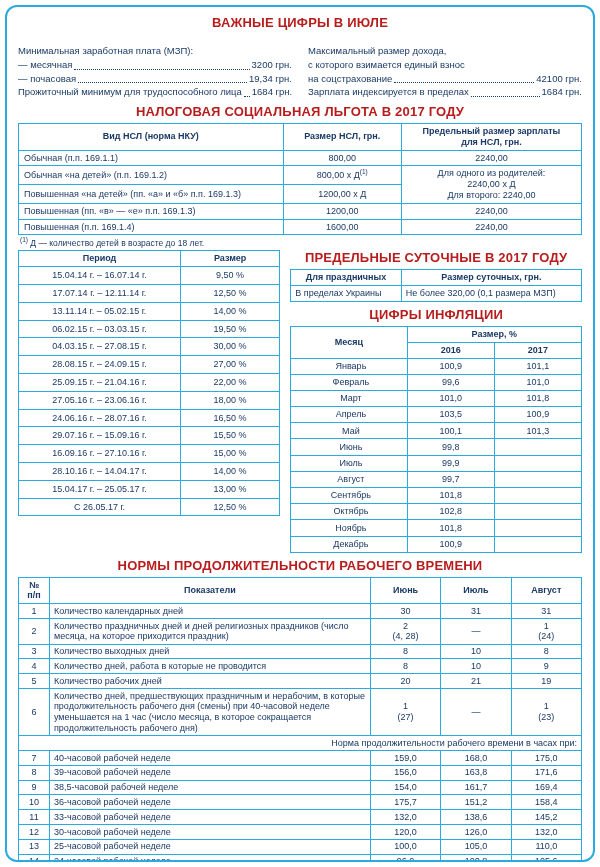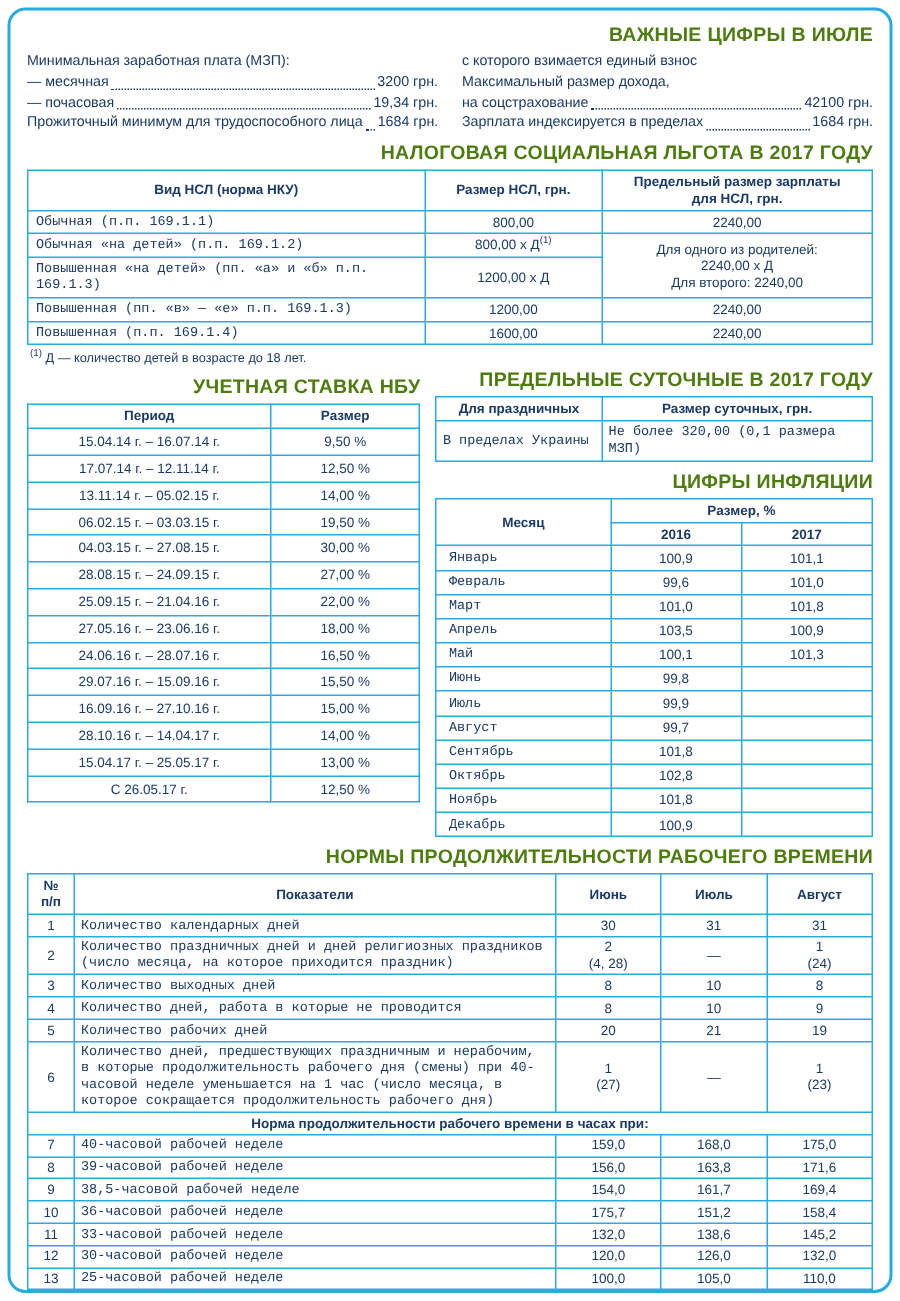--- a/index.html
+++ b/index.html
@@ -7,50 +7,50 @@
     width:600px;height:867px;overflow:hidden;background:#ffffff;
     font-family:"Liberation Sans",sans-serif;color:#1a3a66;
     position:relative;
   }
   .page{
     position:absolute;top:5px;left:5px;right:5px;bottom:5px;
     border:2px solid #29abe2;border-radius:12px;
     padding:8px 11px;overflow:hidden;
   }
   .title{
-    color:#4d7c0f;font-weight:bold;font-size:13px;text-align:right;
+    color:#b91c1c;font-weight:bold;font-size:13px;text-align:center;
     letter-spacing:.2px;margin:5px 0 4px;
   }
   .title.first{margin-top:0;}
   
-  .figures{display:flex;gap:16px;margin-top:4px;}
+  .figures{display:flex;gap:16px;margin-top:14px;}
   .figcol{flex:1;min-width:0;}
   .figline{display:flex;align-items:flex-end;font-size:9.5px;line-height:1.45;}
   .figline .lbl{white-space:nowrap;}
   .figline .lead{flex:1;min-width:6px;border-bottom:1px dotted #1a3a66;margin:0 2px 2px 2px;}
   .figline .val{white-space:nowrap;}
   
   table{width:100%;border-collapse:collapse;font-size:9px;line-height:1.2;color:#1a3a66;table-layout:fixed;}
   th,td{border:1px solid #29abe2;padding:2px 4px;vertical-align:middle;overflow:hidden;}
   th{font-weight:bold;text-align:center;}
   td.c{text-align:center;}
-  td.l{text-align:left;font-family:Liberation Mono, monospace;}
+  td.l{text-align:left;}
   .pre{white-space:pre-line;}
   sup{font-size:6.5px;line-height:0;}
   .footnote{font-size:8.5px;margin:3px 0 2px 2px;}
   
   .middle{display:flex;gap:10px;align-items:flex-start;margin-top:2px;}
   .mid-left{width:46.5%;}
   .mid-right{flex:1;min-width:0;}
   .nbu td{padding:3px 20px;}
-  .inflation td{padding:2.2px 4px;}
+  .inflation td{padding:2.2px 4px;text-align:center;}
   .inflation td.month{padding-left:8px;}
   
   .norms td{padding:1.5px 4px;}
-  .norms .subhead{font-weight:bold;text-align:center;}
+  .norms .subhead{font-weight:normal;text-align:right;}
   .nsl td{padding:2px 5px;}
 </style>
 </head>
 <body>
 
 <div class="page">
 
   <div class="title first">ВАЖНЫЕ ЦИФРЫ В ИЮЛЕ</div>
   <div class="figures">
     <div class="figcol">
@@ -68,24 +68,24 @@
         <span class="val">19,34 грн.</span>
       </div>
       <div class="figline">
         <span class="lbl">Прожиточный минимум для трудоспособного лица</span>
         <span class="lead"></span>
         <span class="val">1684 грн.</span>
       </div>
     </div>
     <div class="figcol">
       <div class="figline">
+        <span class="lbl">Максимальный размер дохода,</span>
+      </div>
+      <div class="figline">
         <span class="lbl">с которого взимается единый взнос</span>
-      </div>
-      <div class="figline">
-        <span class="lbl">Максимальный размер дохода,</span>
       </div>
       <div class="figline">
         <span class="lbl">на соцстрахование</span>
         <span class="lead"></span>
         <span class="val">42100 грн.</span>
       </div>
       <div class="figline">
         <span class="lbl">Зарплата индексируется в пределах</span>
         <span class="lead"></span>
         <span class="val">1684 грн.</span>
@@ -138,21 +138,20 @@
         <td class="c">2240,00</td>
       </tr>
     </tbody>
   </table>
   <div class="footnote">
     <sup>(1)</sup><span> Д — количество детей в возрасте до 18 лет.</span>
   </div>
 
   <div class="middle">
     <div class="mid-left">
-      <div class="title">УЧЕТНАЯ СТАВКА НБУ</div>
       <table class="nbu">
         <colgroup>
             <col style="width:62%">
             <col style="width:38%">
           </colgroup>
         <thead>
           <tr>
             <th>Период</th>
             <th>Размер</th>
           </tr>

